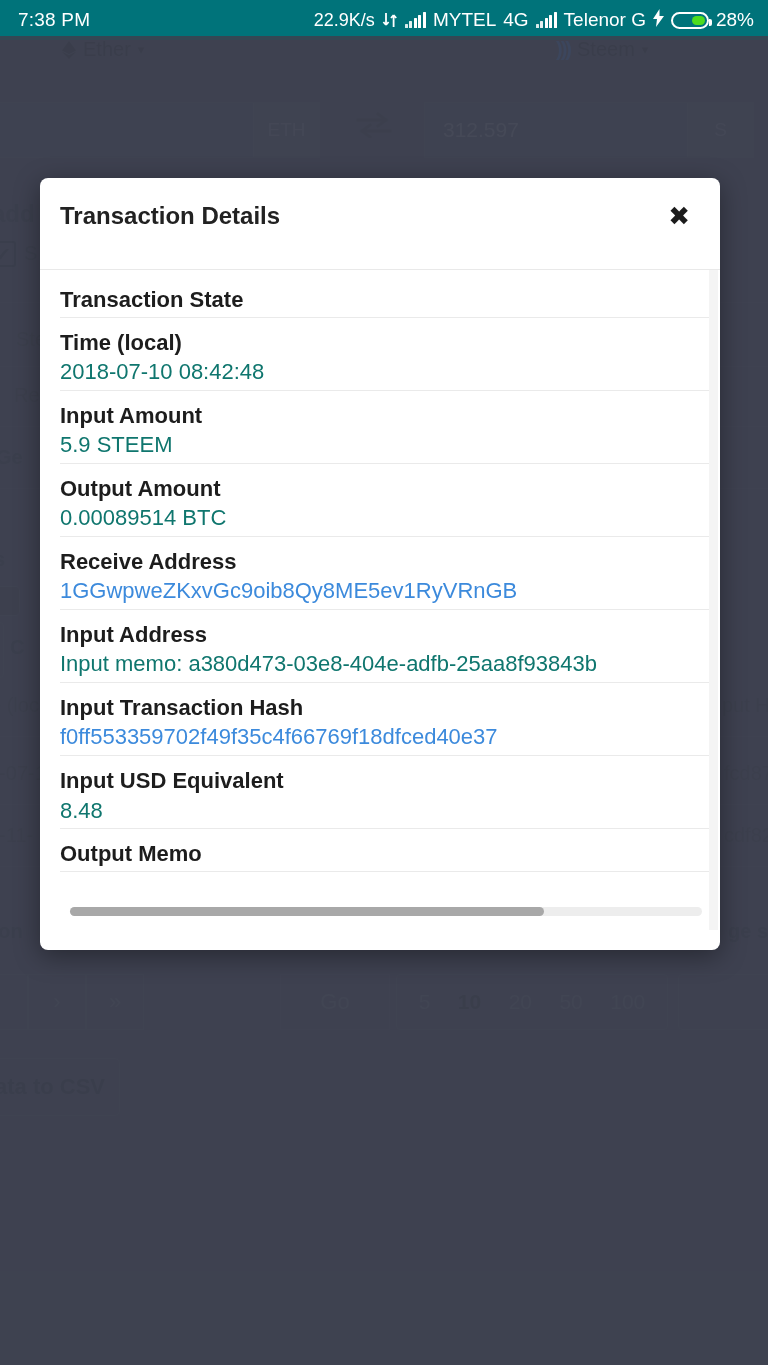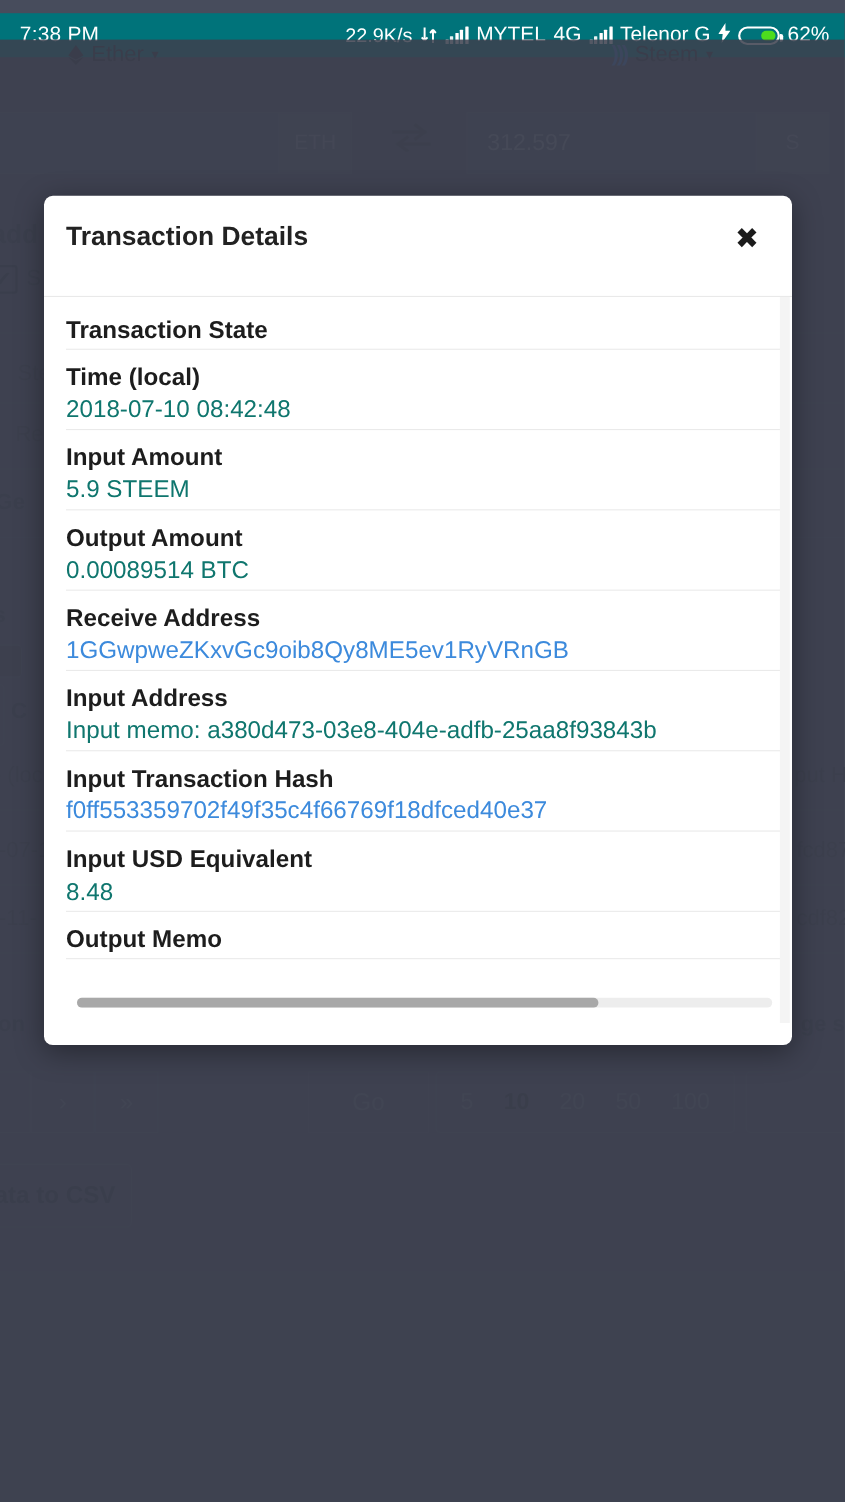--- a/index.html
+++ b/index.html
@@ -5,21 +5,21 @@
   * { margin:0; padding:0; box-sizing:border-box; }
   html, body {
     width:768px; height:1365px;
     font-family:"Liberation Sans", sans-serif;
     background:#474c5c; overflow:hidden;
   }
   #root { position:relative; width:768px; height:1365px; background:#474c5c; }
 
   
   .statusbar{
-    position:absolute; top:12px; left:0; width:768px; height:40px;
+    position:absolute; top:0; left:0; width:768px; height:40px;
     background:#00737a; color:#ffffff;
     display:flex; align-items:center; font-size:19px;
   }
   .sb-clock{ margin-left:18px; letter-spacing:.2px; }
   .sb-right{ margin-left:auto; margin-right:14px; display:flex; align-items:center; gap:7px; }
   .sb-speed{ font-size:18px; }
   .sb-txt{ font-size:19px; }
   .sb-ico{ display:inline-flex; align-items:flex-end; }
   .bars{ display:inline-flex; align-items:flex-end; gap:1.5px; height:16px; }
   .bars i{ display:block; width:3px; background:#ffffff; border-radius:.5px; }
@@ -147,21 +147,21 @@
         </span>
       <span class="sb-txt">Telenor G</span>
       <span class="bolt">
         <svg width="11" height="18" viewBox="0 0 11 18">
             <path d="M6.5 0L0 10h4l-1 8 8-11H6.5z" fill="#fff"></path>
           </svg>
       </span>
       <span class="battery">
           <b></b>
         </span>
-      <span class="sb-txt">62%</span>
+      <span class="sb-txt">28%</span>
     </span>
   </div>
 
   <div class="bg">
 
     <div class="bg-row-top">
       <div class="cur-sel cur-left">
         <span class="coin-eth">
           <svg width="14" height="18" viewBox="0 0 14 18">
               <path d="M7 0L0 9.5 7 13l7-3.5z" fill="#2b2f3a"></path>

